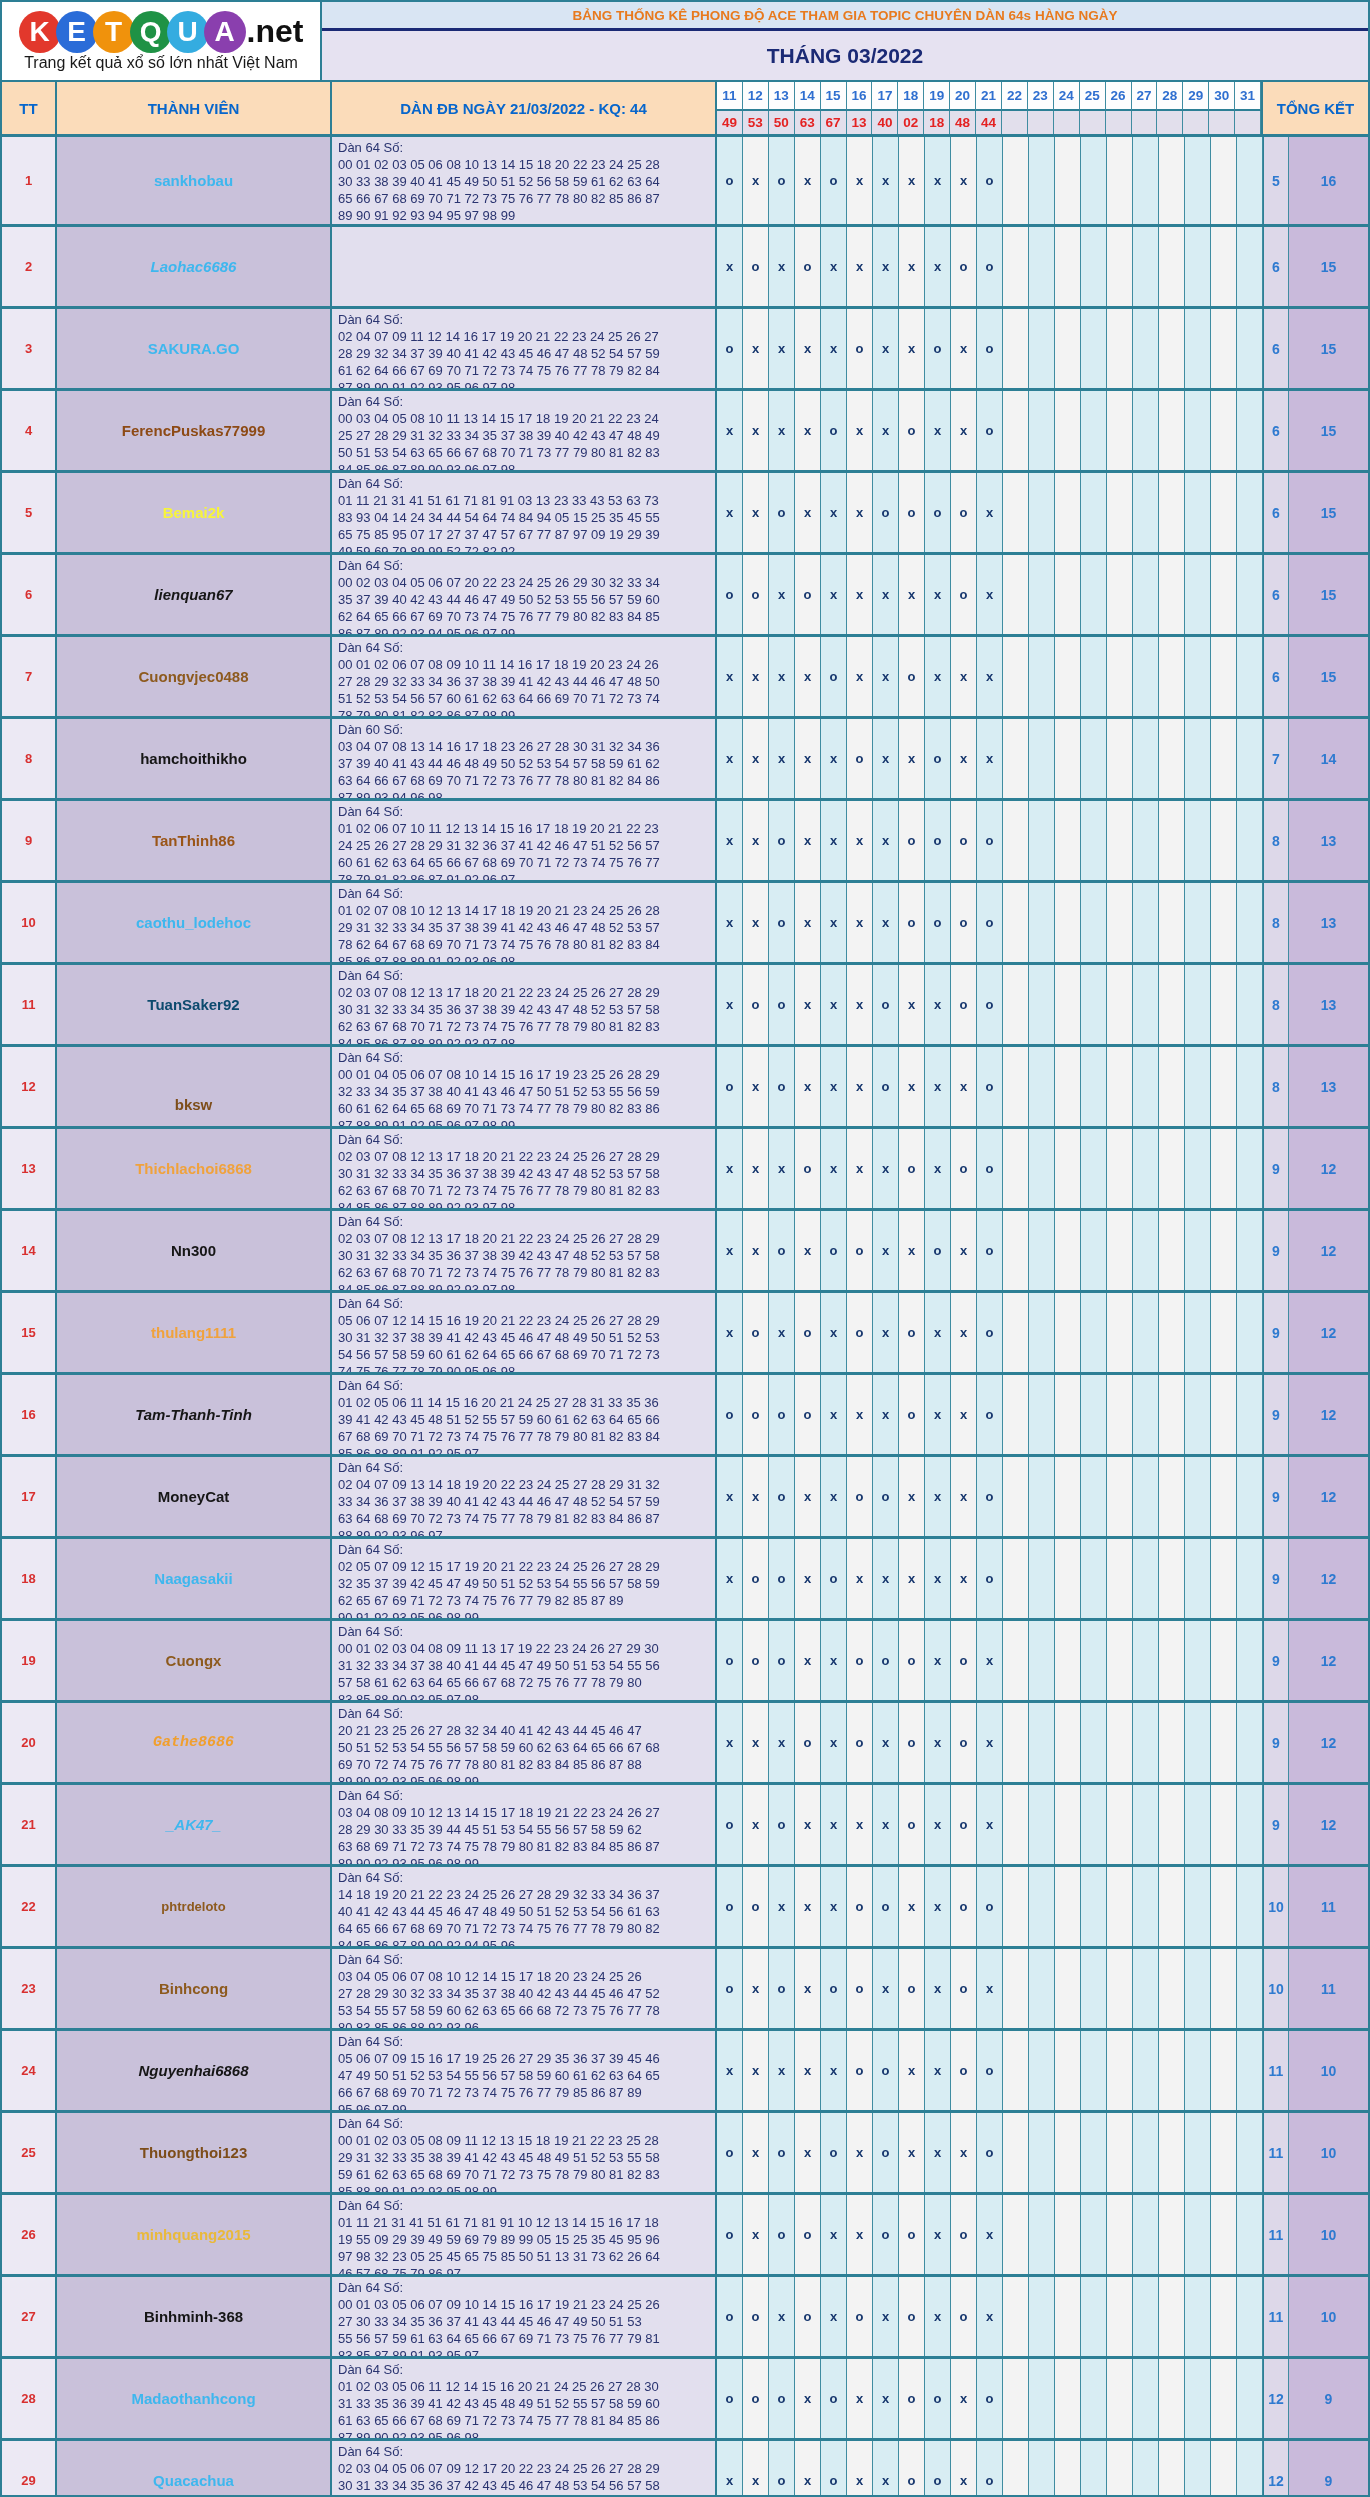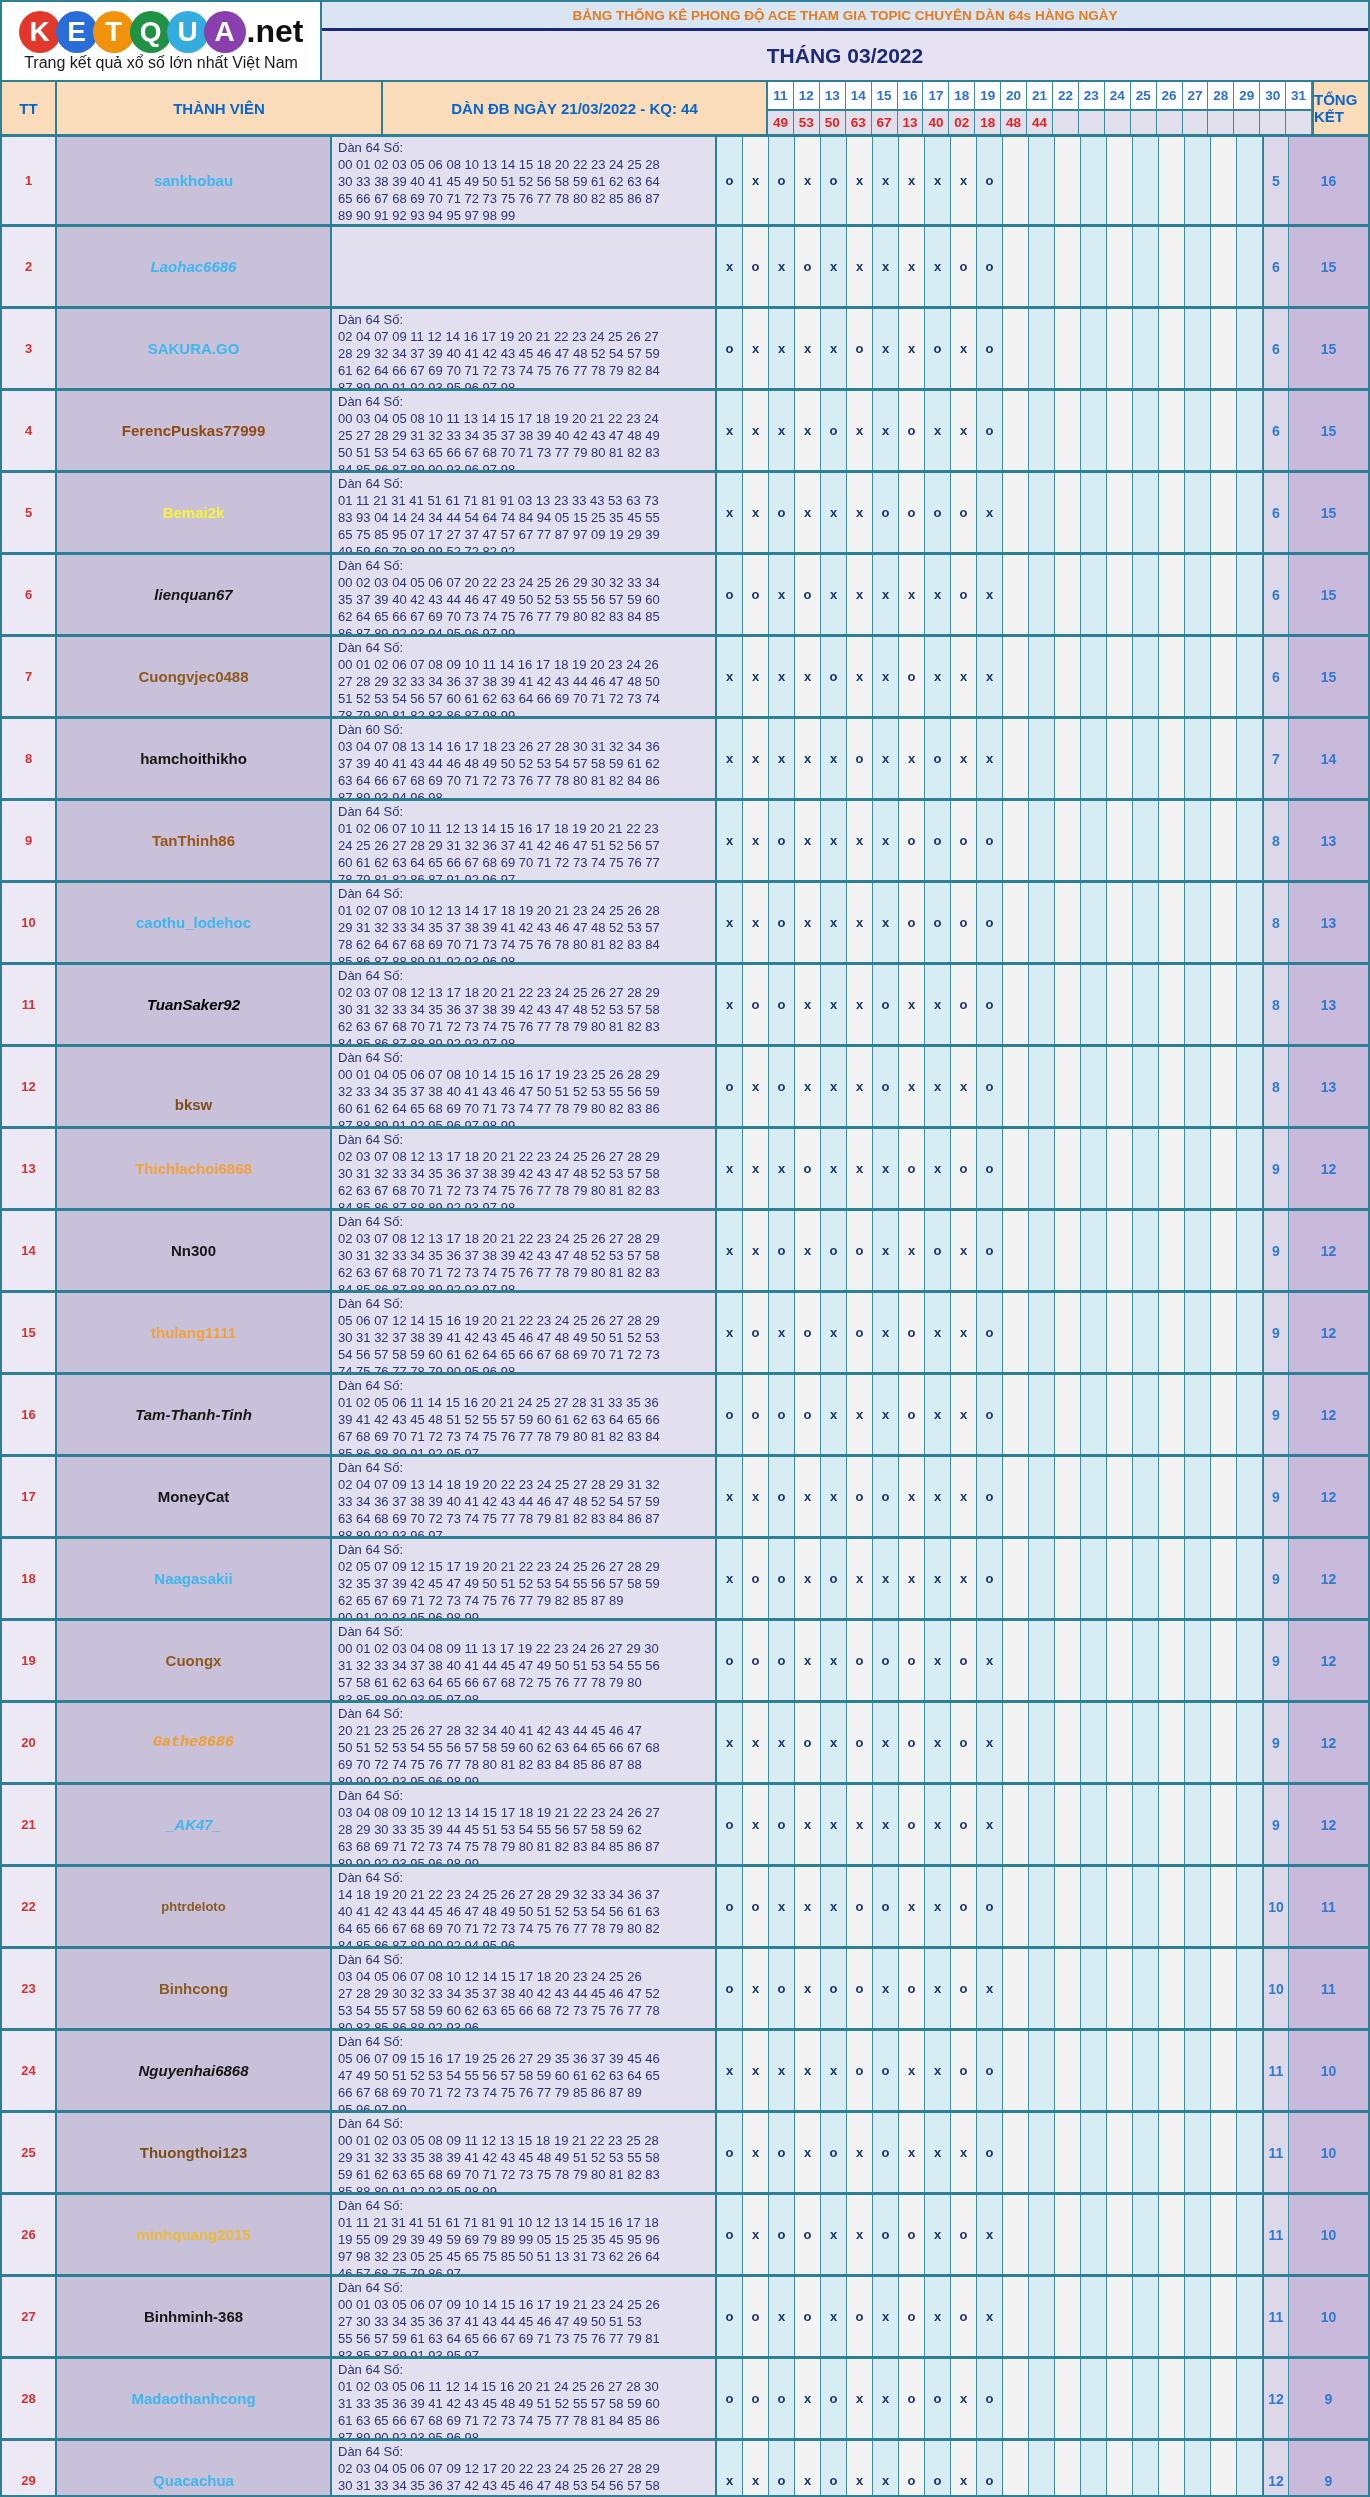--- a/index.html
+++ b/index.html
@@ -23,21 +23,21 @@
             display:flex; align-items:center; justify-content:center;
             border-bottom:3px solid #1b2a75; }
   .month { flex:1; background:#e6e2f1; color:#1b2a75; font-weight:bold; font-size:21px;
            display:flex; align-items:center; justify-content:center; }
 
   
   .thead { display:flex; height:57px; border-top:2px solid #2d7f95; border-bottom:3px solid #2d7f95; }
   .th { background:#fbdcba; color:#0766cc; font-weight:bold; font-size:15px;
         display:flex; align-items:center; justify-content:center; border-right:2px solid #2d7f95; }
   .th-tt { width:55px; }
-  .th-member { width:326px; }
+  .th-member { width:275px; }
   .th-dan { width:385px; }
   .days-wrap { width:546px; display:flex; flex-direction:column; border-right:2px solid #2d7f95; }
   .days-row { display:flex; height:29px; background:#fdfdfd; }
   .day-h { width:26px; display:flex; align-items:center; justify-content:center;
            color:#2f6fd0; font-weight:bold; font-size:13.5px;
            border-right:1px solid #3f8ca1; border-bottom:2px solid #2d7f95; }
   .res-row { display:flex; flex:1; background:#e2dfec; }
   .res-cell { width:26px; display:flex; align-items:center; justify-content:center;
               color:#e42222; font-weight:bold; font-size:13.5px; border-right:1px solid #3f8ca1; }
   .th-total { flex:1; border-right:none; }
@@ -490,21 +490,21 @@
         <div class="c-day"></div>
         <div class="c-day alt"></div>
         <div class="c-day"></div>
         <div class="c-day alt"></div>
         <div class="c-t1">8</div>
         <div class="c-t2">13</div>
       </div>
       <div class="row">
         <div class="c-tt">11</div>
         <div class="c-name">
-          <span style="color: #000000; font-style: italic;">TuanSaker92</span>
+          <span style="color: #0c4a6e; ">TuanSaker92</span>
         </div>
         <div class="c-dan">
           <div>Dàn 64 Số:</div>
           <div>02 03 07 08 12 13 17 18 20 21 22 23 24 25 26 27 28 29</div>
           <div>30 31 32 33 34 35 36 37 38 39 42 43 47 48 52 53 57 58</div>
           <div>62 63 67 68 70 71 72 73 74 75 76 77 78 79 80 81 82 83</div>
           <div>84 85 86 87 88 89 92 93 97 98</div>
         </div>
         <div class="c-day alt">x</div>
         <div class="c-day">o</div>

